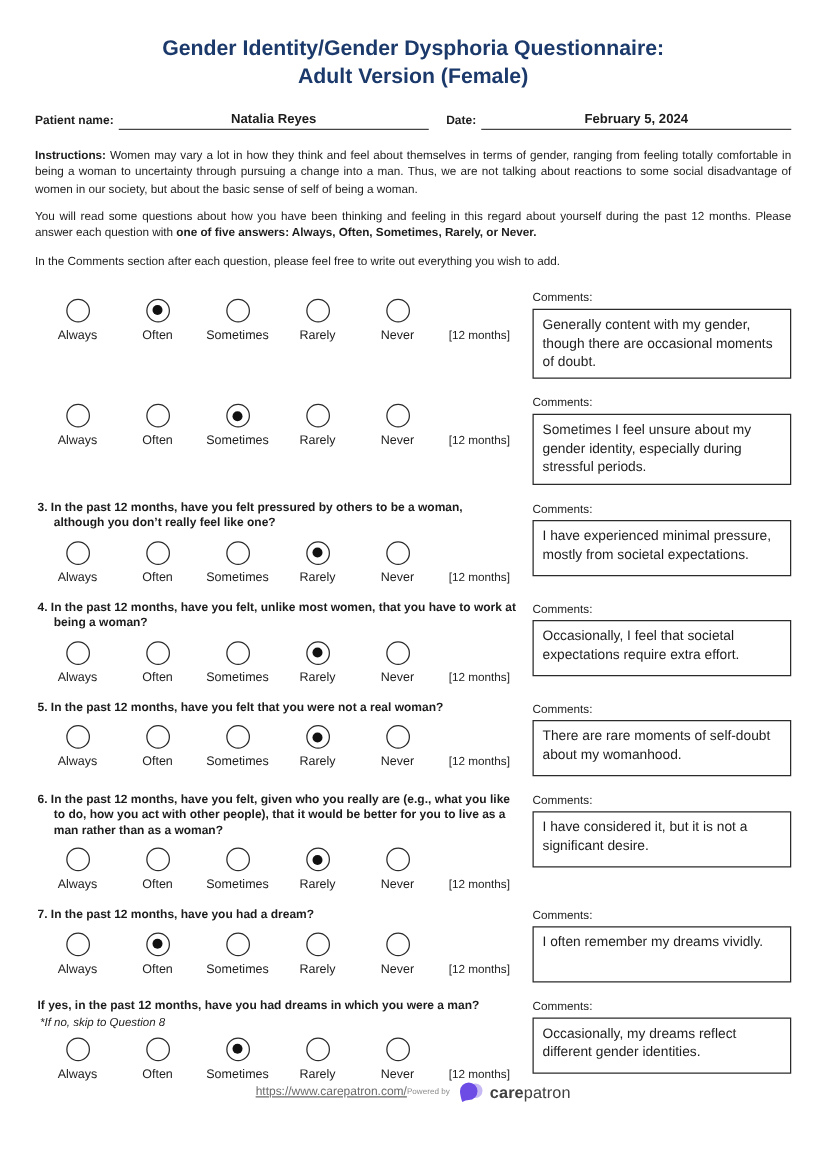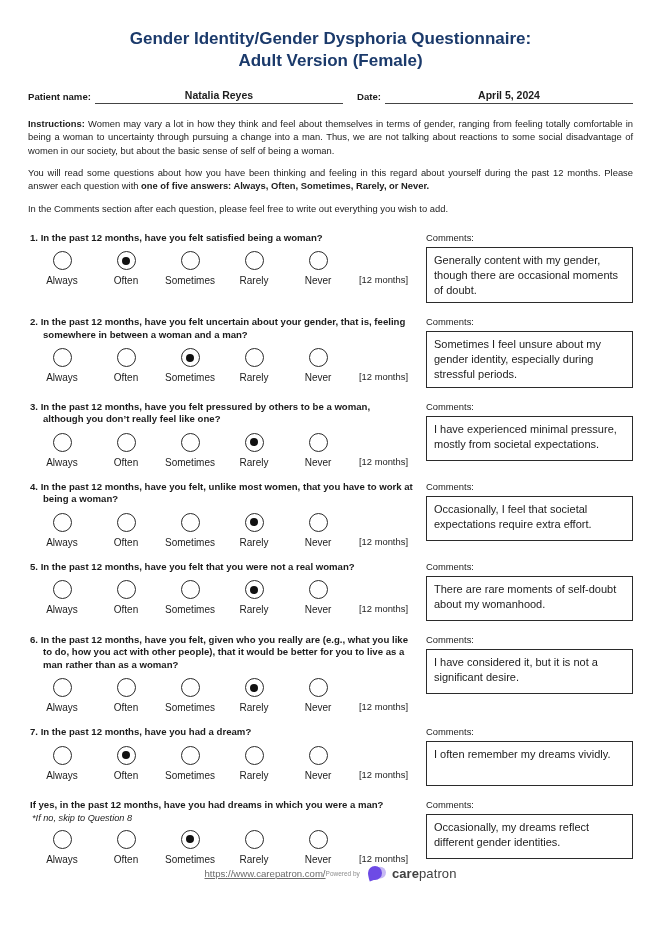--- a/index.html
+++ b/index.html
@@ -87,33 +87,32 @@
 
   <div class="title">
     <div>Gender Identity/Gender Dysphoria Questionnaire:</div>
     <div>Adult Version (Female)</div>
   </div>
 
   <div class="field-row">
     <span class="field-label">Patient name:</span>
     <span class="field-value">Natalia Reyes</span>
     <span class="field-label date-label">Date:</span>
-    <span class="field-value date">April 5, 2024</span>
+    <span class="field-value date">February 5, 2024</span>
   </div>
 
   <div class="instructions">
     <p><span class="b">Instructions:</span><span> Women may vary a lot in how they think and feel about themselves in terms of gender, ranging from feeling totally comfortable in being a woman to uncertainty through pursuing a change into a man. Thus, we are not talking about reactions to some social disadvantage of women in our society, but about the basic sense of self of being a woman.</span></p>
     <p><span>You will read some questions about how you have been thinking and feeling in this regard about yourself during the past 12 months. Please answer each question with </span><span class="b">one of five answers: Always, Often, Sometimes, Rarely, or Never.</span></p>
     <p><span>In the Comments section after each question, please feel free to write out everything you wish to add.</span></p>
   </div>
 
   <div class="questions" id="questions">
       <div class="q-block">
         <div class="q-left">
-          <div class="q-title">1. In the past 12 months, have you felt satisfied being a woman?</div>
           <div class="radio-row">
             <div class="radio-opt">
               <span class="radio-circle">
                 <span class="dot"></span>
               </span>
               <span class="radio-label">Always</span>
             </div>
             <div class="radio-opt selected">
               <span class="radio-circle">
                 <span class="dot"></span>
@@ -141,21 +140,20 @@
             <span class="months">[12 months]</span>
           </div>
         </div>
         <div class="q-right">
           <div class="comments-label">Comments:</div>
           <div class="comment-box">Generally content with my gender, though there are occasional moments of doubt.</div>
         </div>
       </div>
       <div class="q-block">
         <div class="q-left">
-          <div class="q-title">2. In the past 12 months, have you felt uncertain about your gender, that is, feeling somewhere in between a woman and a man?</div>
           <div class="radio-row">
             <div class="radio-opt">
               <span class="radio-circle">
                 <span class="dot"></span>
               </span>
               <span class="radio-label">Always</span>
             </div>
             <div class="radio-opt">
               <span class="radio-circle">
                 <span class="dot"></span>

